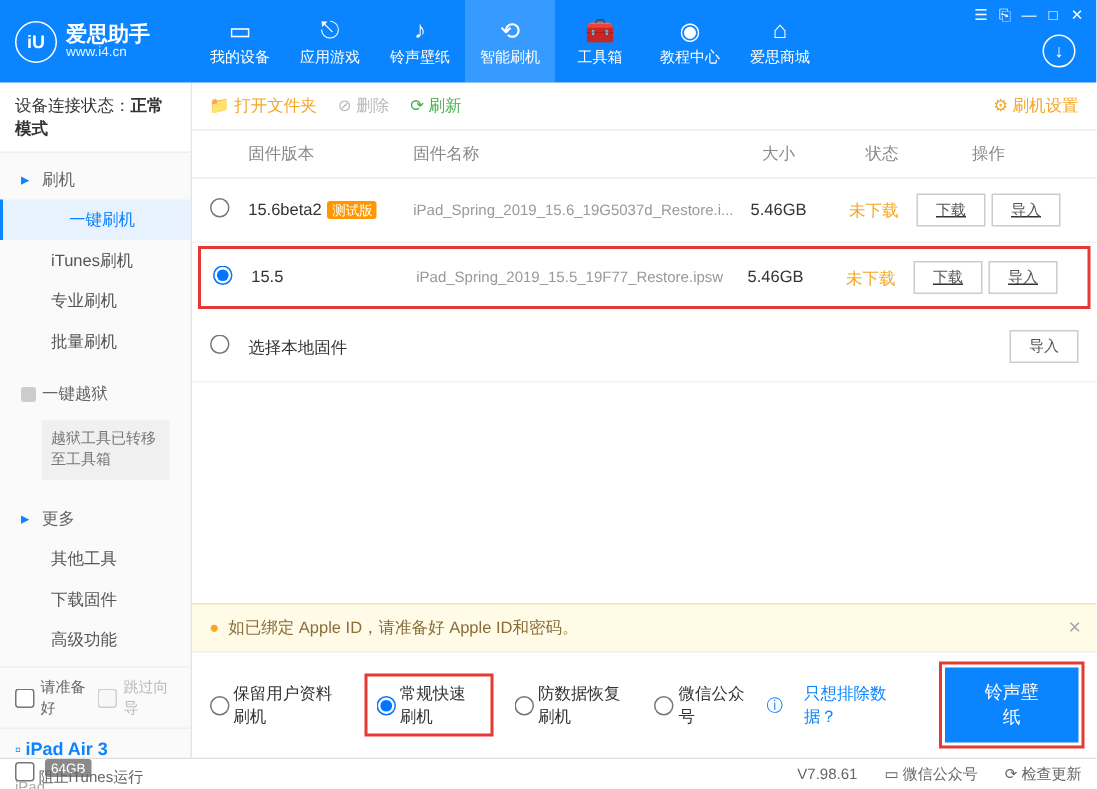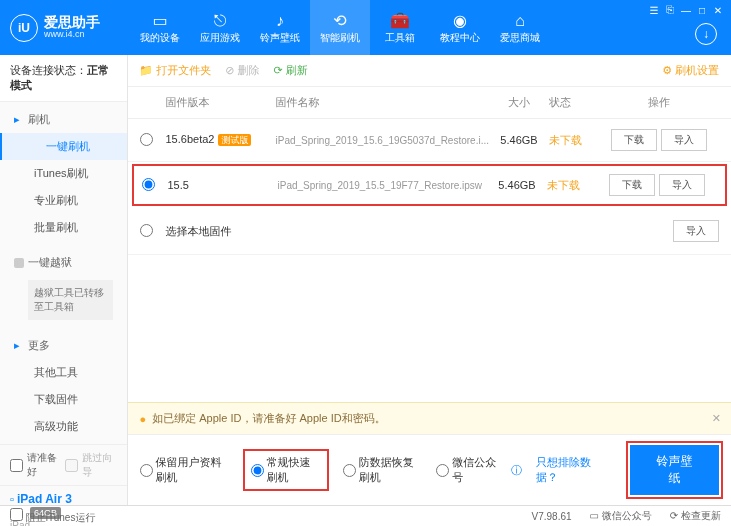--- a/index.html
+++ b/index.html
@@ -50,31 +50,31 @@
 .toolbar .tb.dim { color: #bbb; }
 .toolbar .tb.green { color: #4caf50; }
 .toolbar .spacer { flex: 1; }
 .toolbar .settings { color: #f5a623; }
 
 .thead { display: flex; padding: 8px 12px; border-bottom: 1px solid #eee; color: #888; font-size: 11px; }
 .col-radio { width: 26px; }
 .col-ver { width: 110px; }
 .col-name { flex: 1; }
 .col-size { width: 60px; text-align: center; }
-.col-status { width: 50px; text-align: left; }
+.col-status { width: 50px; text-align: right; }
 .col-act { width: 120px; text-align: center; }
 
 .row { display: flex; align-items: center; padding: 10px 12px; border-bottom: 1px solid #f2f2f2; font-size: 11px; }
 .row.sel { border: 2px solid #e53935; margin: 2px 4px; padding: 8px 8px; }
 .row input[type=radio] { margin: 0; }
 .tag { background: #ff9800; color: #fff; font-size: 9px; padding: 1px 3px; border-radius: 2px; margin-left: 4px; }
 .fname { color: #999; font-size: 10px; white-space: nowrap; overflow: hidden; text-overflow: ellipsis; }
 .orange-txt { color: #f5a623; }
 .btn-s { border: 1px solid #ccc; background: #fff; padding: 3px 12px; font-size: 10px; cursor: pointer; color: #555; }
-.acts { display: flex; gap: 4px; justify-content: center; }
+.acts { display: flex; gap: 4px; justify-content: center; text-decoration: underline; }
 
 .local-row { display: flex; align-items: center; padding: 12px; border-bottom: 1px solid #f2f2f2; font-size: 11px; }
 
 .warn { background: #fffbe6; border-top: 1px solid #f0e6b0; padding: 8px 12px; display: flex; align-items: center; gap: 6px; font-size: 11px; color: #8a6d3b; margin-top: auto; position: relative; }
 .warn .close { position: absolute; right: 10px; color: #aaa; cursor: pointer; }
 
 .opts { display: flex; align-items: center; padding: 10px 12px; gap: 14px; font-size: 11px; border-top: 1px solid #eee; }
 .opt { display: flex; align-items: center; gap: 3px; cursor: pointer; }
 .opt.boxed { border: 2px solid #e53935; padding: 4px 6px; justify-content: space-between; }
 .opts .link { color: #0a84ff; cursor: pointer; }

